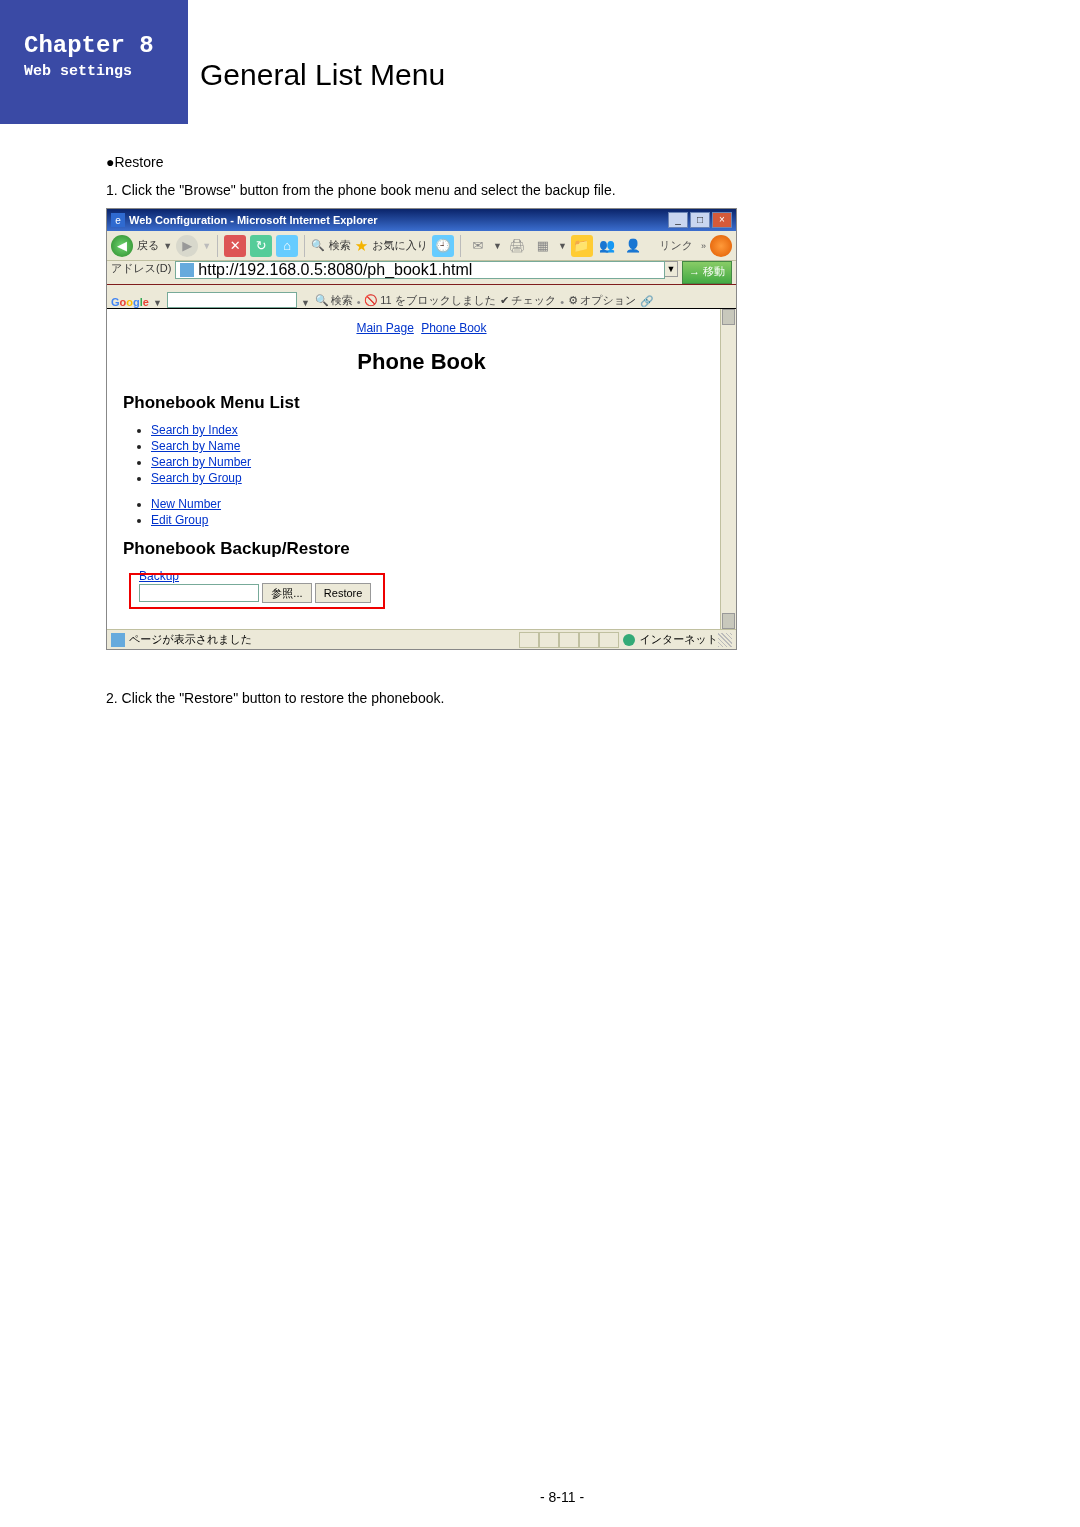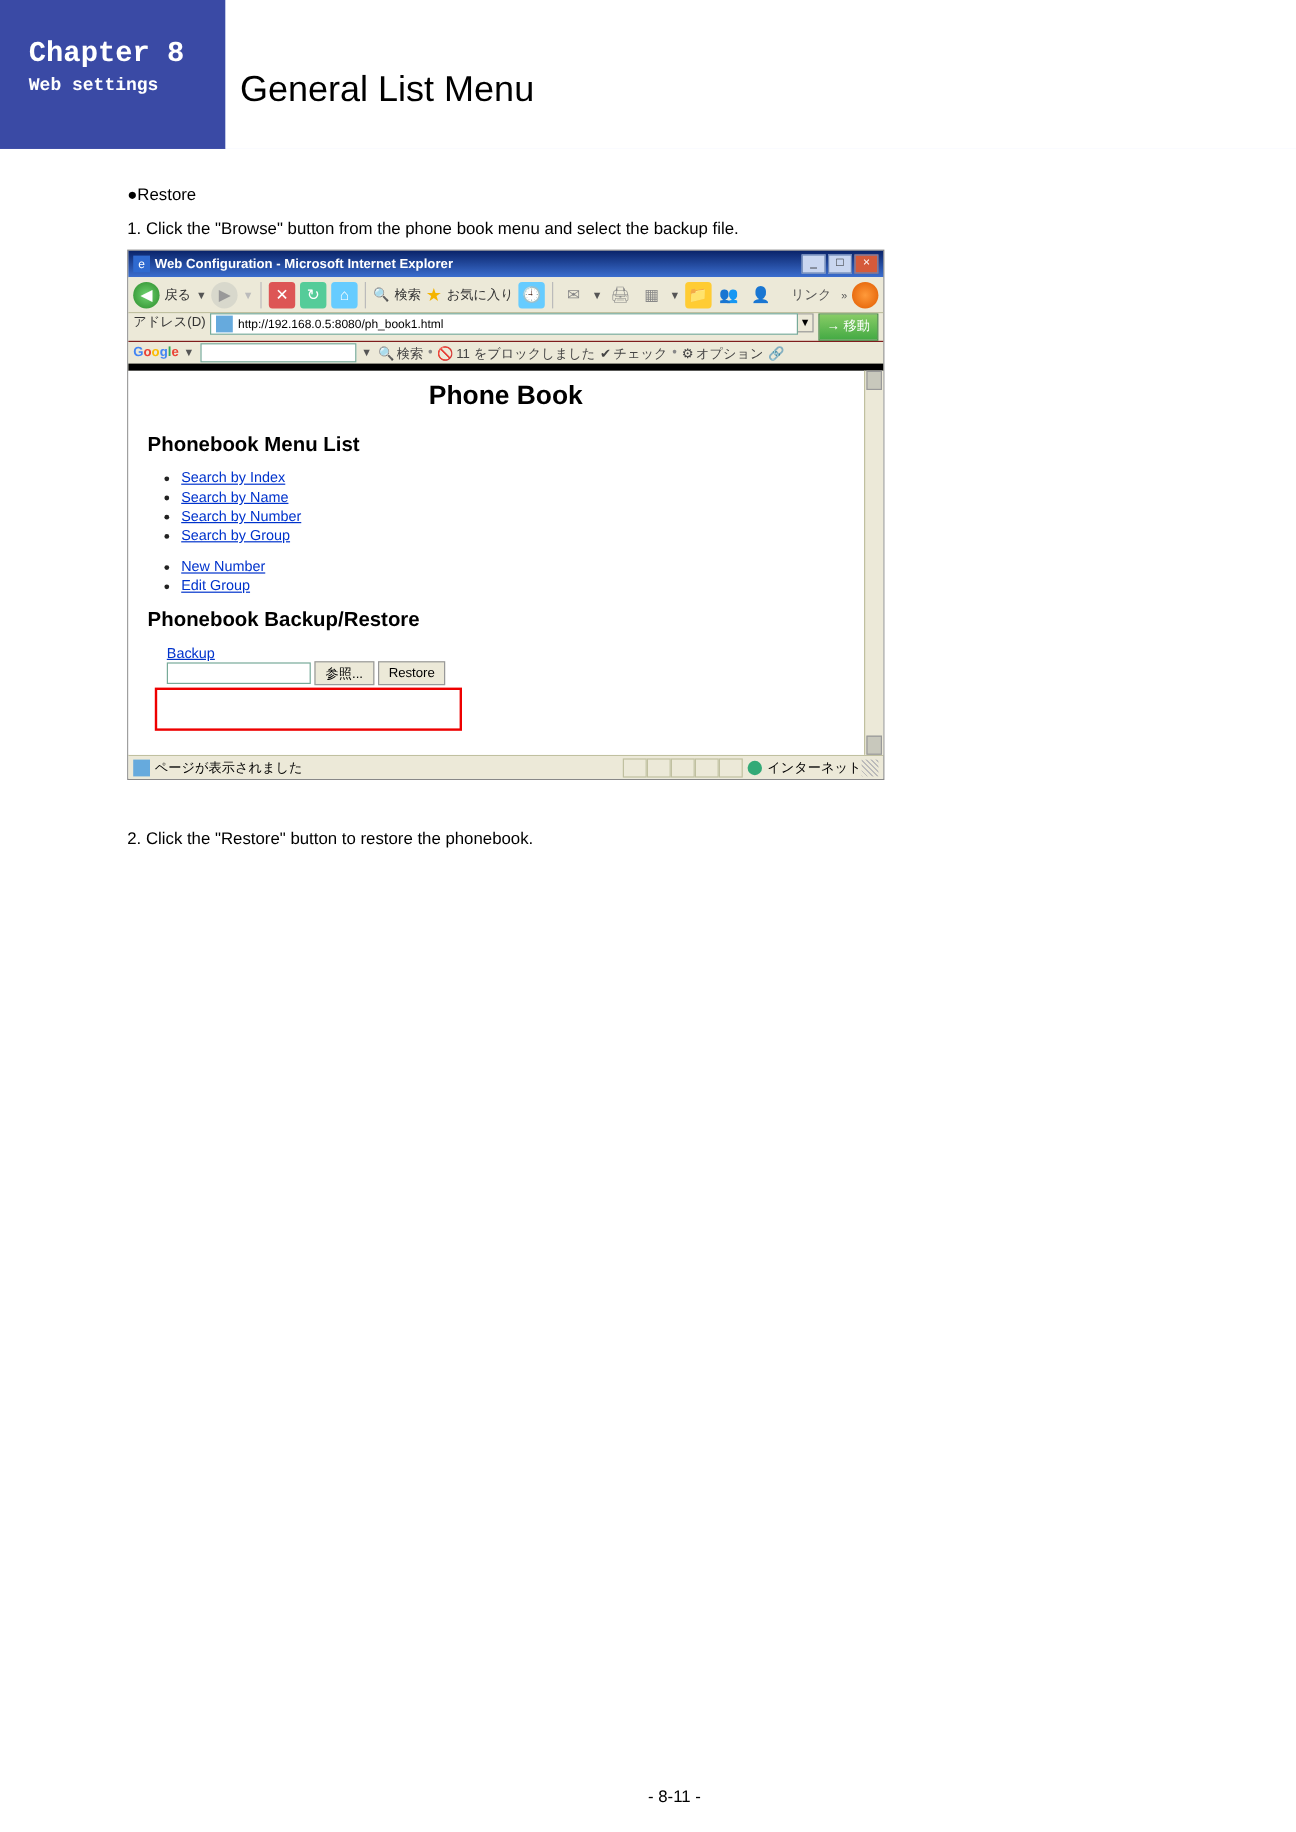--- a/index.html
+++ b/index.html
@@ -39,26 +39,26 @@
   .refresh-btn { background:#5c9; color:#fff;}
   .home-btn { background:#6cf; color:#fff;}
   .search-ico { color:#2a7; }
   .fav-star { color:#f4b400; font-size:15px;}
   .sep { width:1px; height:22px; background:#bbb; margin:0 2px;}
   .links-lbl { margin-left:auto; margin-right:4px; color:#555;}
   .nav-logo { width:22px; height:22px; border-radius:11px; background:radial-gradient(circle,#ff9a3a,#e05a00); display:inline-block;}
   
   .ie-addrbar { height: 24px; background: #ece9d8; border-bottom: 1px solid #7f1d1d; display: flex; padding: 0 4px; font-size: 11px; }
   .addr-lbl { margin-right: 4px; color:#333;}
-  .addr-input { flex: 1; height: 18px; background: #fff; border: 1px solid #7a9; font-size: 10px; padding: 0 4px; display:flex; align-items:center; position:relative;}
+  .addr-input { flex: 1; height: 18px; background: #fff; border: 1px solid #7a9; font-size: 16px; padding: 0 4px; display:flex; align-items:center; position:relative;}
   .addr-input .page-ico { width:14px; height:14px; background:#6ad; margin-right:4px;}
   .addr-drop { width:14px; height:16px; background:#ece9d8; border:1px solid #999; text-align:center; font-size:9px; line-height:14px; margin-left:-1px;}
   .go-btn { margin-left:4px; background:linear-gradient(#8c6,#4a4); color:#fff; padding:2px 6px; border:1px solid #484; font-size:11px;}
   
-  .google-bar { height: 24px; background: #ece9d8; border-bottom: 6px solid #000000; display: flex; align-items: center; padding: 0 4px; font-size: 11px; gap:4px;}
+  .google-bar { height: 24px; background: #ece9d8; border-bottom: 1px solid #000000; display: flex; align-items: flex-end; padding: 0 4px; font-size: 11px; gap:4px;}
   .google-logo { font-weight: bold; }
   .google-logo .g1{color:#4285f4;}.google-logo .g2{color:#ea4335;}.google-logo .g3{color:#fbbc05;}.google-logo .g4{color:#4285f4;}.google-logo .g5{color:#34a853;}.google-logo .g6{color:#ea4335;}
   .google-drop { width:10px; font-size:9px; color:#555;}
   .google-input { width:130px; height:16px; border:1px solid #7a9; background:#fff;}
   .google-itm { color:#444; display:inline-flex; align-items:center; gap:2px;}
   
   .page-area { background:#fff; position:relative; padding: 8px 16px 16px 16px; min-height: 320px;}
   .scroll-v { position:absolute; right:0; top:0; width:16px; height:100%; background:#ece9d8; border-left:1px solid #c0c0a0;}
   .scroll-v .thumb { position:absolute; top:0; left:1px; right:1px; height:16px; background:#c8c8bc; border:1px solid #999;}
   .scroll-v .thumb2 { position:absolute; bottom:0; left:1px; right:1px; height:16px; background:#c8c8bc; border:1px solid #999;}
@@ -169,20 +169,24 @@
       <span style="color:#888;">•</span>
       <span class="google-itm">⚙ <span>オプション</span></span>
       <span class="google-itm" style="color:#5ad;">🔗</span>
     </div>
 
     <div class="page-area">
       <div class="scroll-v">
         <div class="thumb"></div>
         <div class="thumb2"></div>
       </div>
+      <div class="crumbs">
+        <a href="#">Main Page</a>
+        <a href="#">Phone Book</a>
+      </div>
       <div class="pb-title">Phone Book</div>
       <div class="pb-h2">Phonebook Menu List</div>
       <ul class="pb-list">
         <li><a href="#">Search by Index</a></li>
         <li><a href="#">Search by Name</a></li>
         <li><a href="#">Search by Number</a></li>
         <li><a href="#">Search by Group</a></li>
       </ul>
       <ul class="pb-list">
         <li><a href="#">New Number</a></li>

